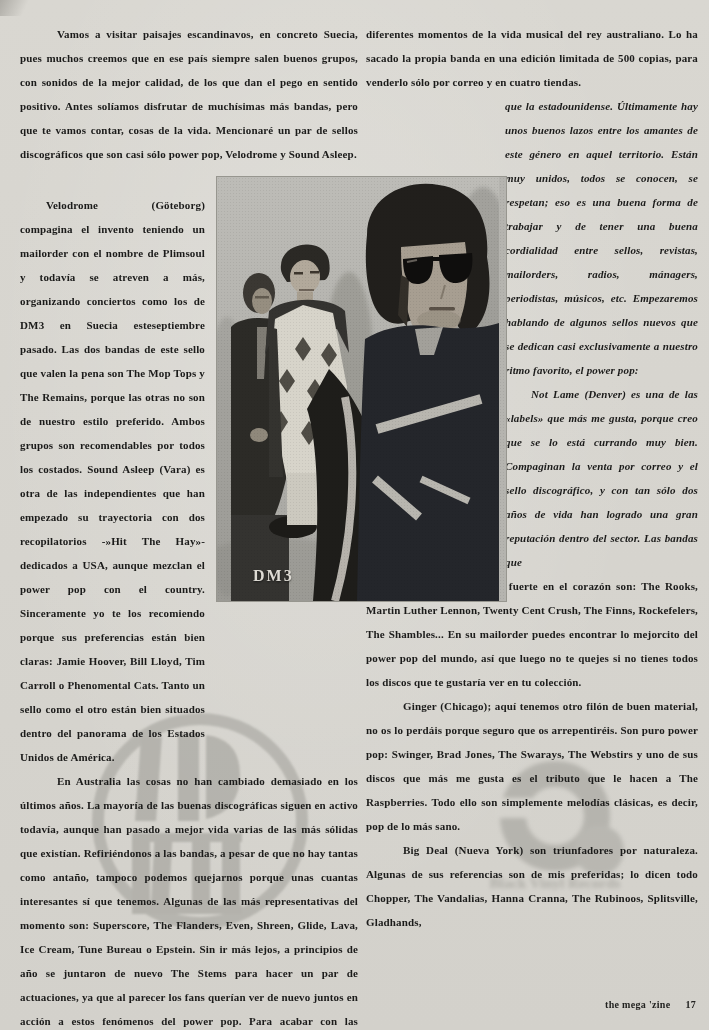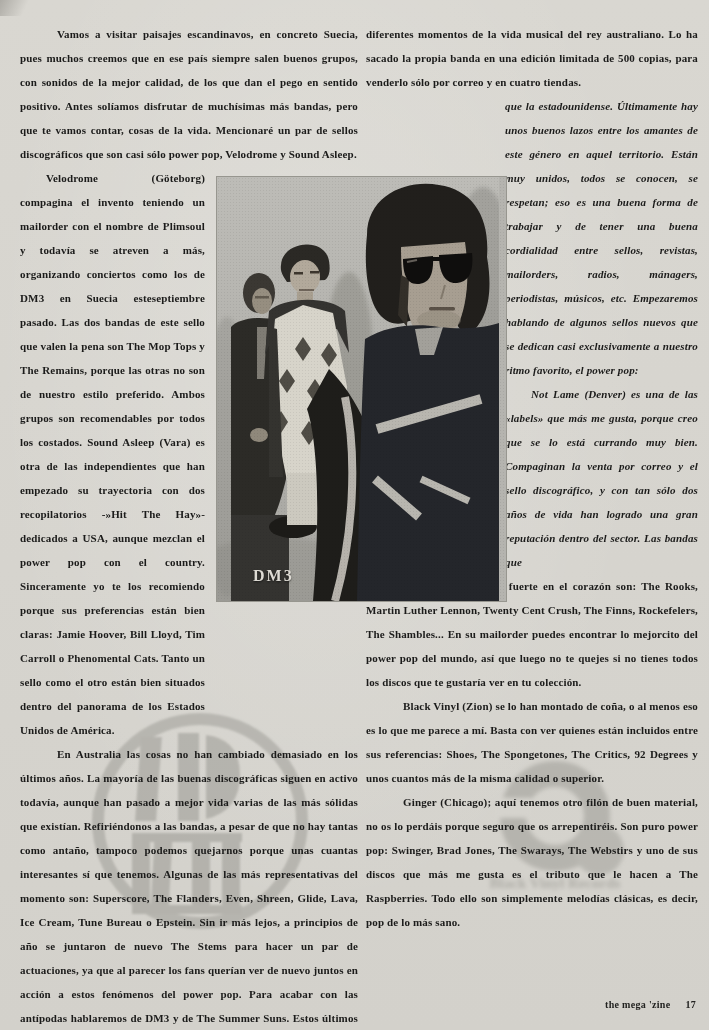--- a/index.html
+++ b/index.html
@@ -21,21 +21,21 @@
     line-height:24px;
     font-weight:700;
     text-align:justify;
     letter-spacing:.15px;
   }
   .col-left{left:20px;top:22px;width:338px;}
   .col-right{left:366px;top:22px;width:332px;}
   .para{margin:0;padding:0;}
   .indent{text-indent:37px;}
   .indent-sm{text-indent:26px;}
-  .narrow-left{width:185px;}
+  .narrow-left{width:185px;margin-top:27px;}
   .narrow-right{margin-left:139px;width:193px;font-style:italic;}
   
   .photo{
     position:absolute;left:217px;top:177px;width:289px;height:424px;
     z-index:3;outline:1px solid #97968f;background:#b5b4af;
   }
   .photo svg{display:block;width:282px;height:424px;}
   .photo .halftone{
     position:absolute;inset:0;
     background-image:radial-gradient(rgba(20,20,18,.07) 1px, rgba(0,0,0,0) 1px);
@@ -100,22 +100,22 @@
     <p class="para indent">En Australia las cosas no han cambiado demasiado en los últimos años. La mayoría de las buenas discográficas siguen en activo todavía, aunque han pasado a mejor vida varias de las más sólidas que existían. Refiriéndonos a las bandas, a pesar de que no hay tantas como antaño, tampoco podemos quejarnos porque unas cuantas interesantes sí que tenemos. Algunas de las más representativas del momento son: Superscore, The Flanders, Even, Shreen, Glide, Lava, Ice Cream, Tune Bureau o Epstein. Sin ir más lejos, a principios de año se juntaron de nuevo The Stems para hacer un par de actuaciones, ya que al parecer los fans querían ver de nuevo juntos en acción a estos fenómenos del power pop. Para acabar con las antípodas hablaremos de DM3 y de The Summer Suns. Estos últimos acaban de sacar mini-CD, «Bedbugs», con seis espléndidos cortes en los que la pandilla que ayuda a tocar son nada menos que DM3 al completo. Lo último de Dom Mariani, «Greasy Pieces», es otro cacharrito igual que el de los Summer Suns, en este caso cinco canciones de</p>
   </div>
 
   <div class="col col-right">
     <p class="para">diferentes momentos de la vida musical del rey australiano. Lo ha sacado la propia banda en una edición limitada de 500 copias, para venderlo sólo por correo y en cuatro tiendas.</p>
     <div class="narrow-right">
       <p class="para">que la estadounidense. Últimamente hay unos buenos lazos entre los amantes de este género en aquel territorio. Están muy unidos, todos se conocen, se respetan; eso es una buena forma de trabajar y de tener una buena cordialidad entre sellos, revistas, mailorders, radios, mánagers, periodistas, músicos, etc. Empezaremos hablando de algunos sellos nuevos que se dedican casi exclusivamente a nuestro ritmo favorito, el power pop:</p>
       <p class="para indent-sm">Not Lame (Denver) es una de las «labels» que más me gusta, porque creo que se lo está currando muy bien. Compaginan la venta por correo y el sello discográfico, y con tan sólo dos años de vida han logrado una gran reputación dentro del sector. Las bandas que</p>
     </div>
     <p class="para">han conseguido darles muy fuerte en el corazón son: The Rooks, Martin Luther Lennon, Twenty Cent Crush, The Finns, Rockefelers, The Shambles... En su mailorder puedes encontrar lo mejorcito del power pop del mundo, así que luego no te quejes si no tienes todos los discos que te gustaría ver en tu colección.</p>
-    <p class="para indent">Black Vinyl (Zion) se lo han montado de coña, o al menos eso es lo que me parece a mí. Basta con ver quienes están incluidos entre sus referencias: Shoes, The Spongetones, The Critics, 92 Degrees y unos cuantos más de la misma calidad o superior.</p>
     <p class="para indent">Ginger (Chicago); aquí tenemos otro filón de buen material, no os lo perdáis porque seguro que os arrepentiréis. Son puro power pop: Swinger, Brad Jones, The Swarays, The Webstirs y uno de sus discos que más me gusta es el tributo que le hacen a The Raspberries. Todo ello son simplemente melodías clásicas, es decir, pop de lo más sano.</p>
+    <p class="para indent">Big Deal (Nueva York) son triunfadores por naturaleza. Algunas de sus referencias son de mis preferidas; lo dicen todo Chopper, The Vandalias, Hanna Cranna, The Rubinoos, Splitsville, Gladhands,</p>
   </div>
 
   <div class="photo">
     <svg viewBox="0 0 282 424">
       <defs>
         <linearGradient id="bgGrad" x1="0" y1="0" x2="0" y2="1">
           <stop offset="0" stop-color="#bdbcb7"></stop>
           <stop offset="1" stop-color="#a7a6a1"></stop>
         </linearGradient>
         <filter id="soft">

